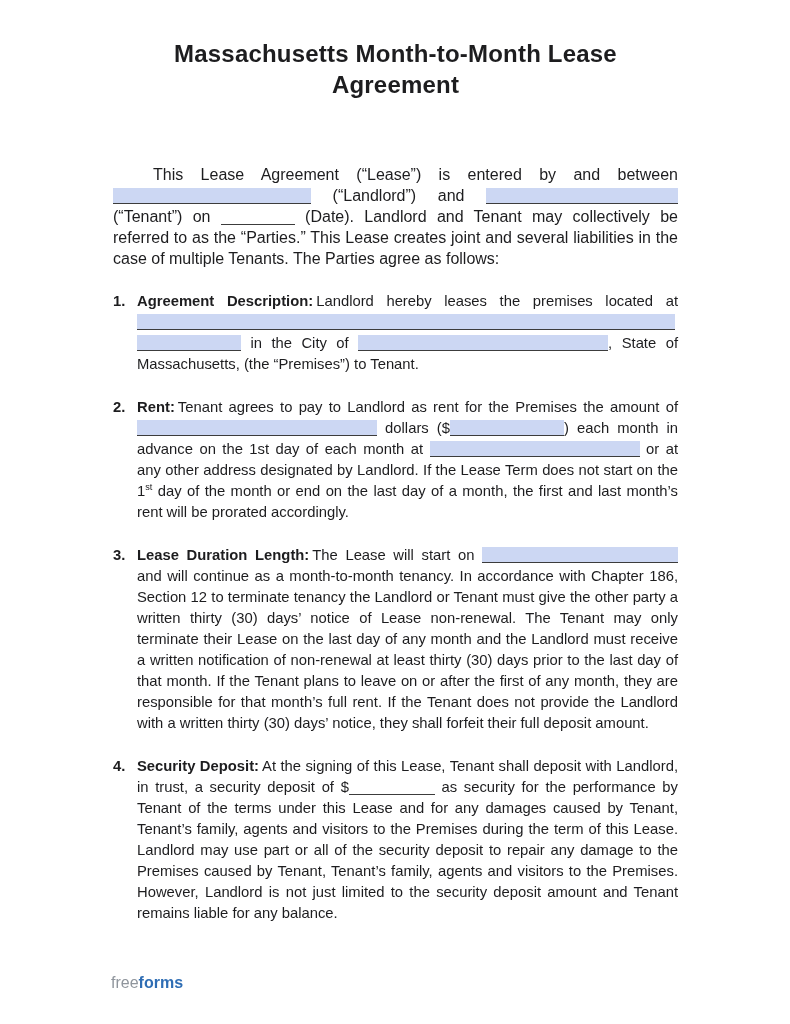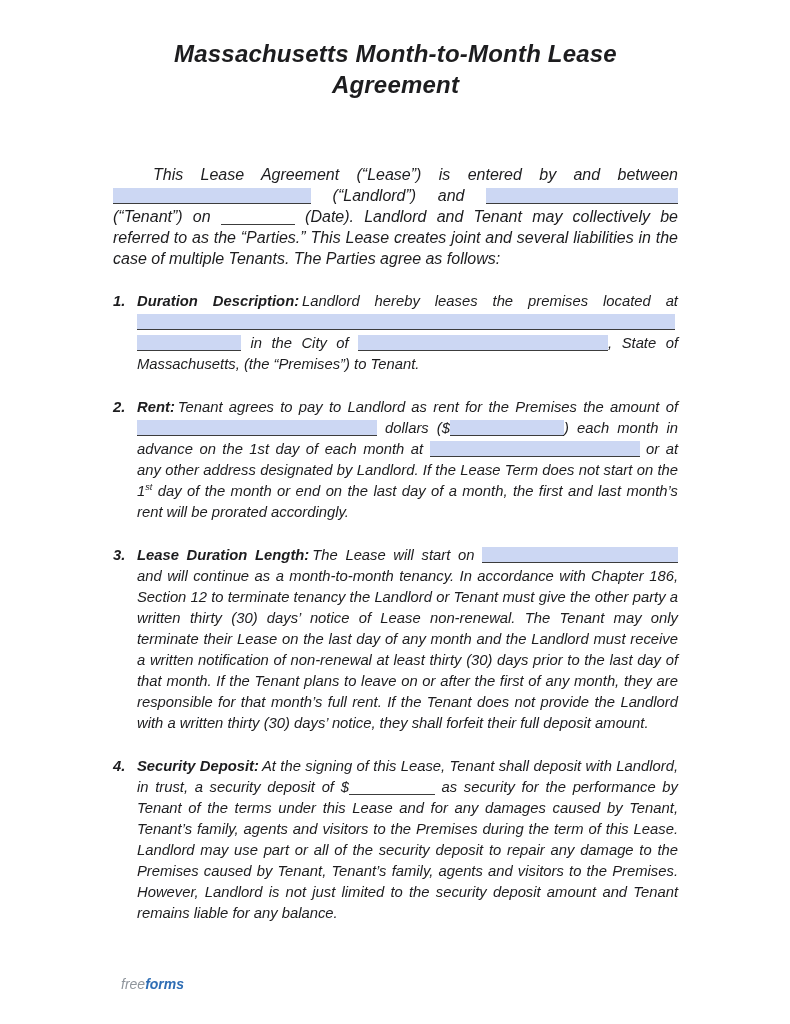--- a/index.html
+++ b/index.html
@@ -1,15 +1,15 @@
 <!DOCTYPE html>
 <html style="--field-highlight: #ccd7f3; --field-underline: #3c3c3c; --text: #1d1d1f; --logo-free: #8f959c; --logo-forms: #2e6db4;"><head>
 <meta charset="utf-8">
 <style>
-  * { box-sizing: border-box; font-style: italic; }
+  * { box-sizing: border-box; }
   html, body { margin: 0; padding: 0; }
   body {
     width: 790px;
     height: 1024px;
     background: #ffffff;
     position: relative;
     overflow: hidden;
     font-family: "Liberation Sans", "DejaVu Sans", sans-serif;
     color: var(--text, #1d1d1f);
   }
@@ -61,42 +61,42 @@
     vertical-align: -3px;
     border-bottom: 1px solid var(--field-underline, #3c3c3c);
   }
   .blank.blue { background: var(--field-highlight, #ccd7f3); }
   .blank.plain { background: transparent; }
 
   sup { font-size: 62%; line-height: 0; vertical-align: super; }
 
   .footer {
     position: absolute;
-    left: 121px;
+    left: 111px;
     bottom: 32px;
-    font-size: 14px;
+    font-size: 16px;
   }
   .logo-free { color: var(--logo-free, #8f959c); font-weight: 400; }
   .logo-forms { color: var(--logo-forms, #2e6db4); font-weight: 700; }
 </style>
 </head>
 <body>
 
 <div class="page">
 
   <h1 class="doc-title">Massachusetts Month-to-Month Lease Agreement</h1>
 
   <p class="intro">This Lease Agreement (“Lease”) is entered by and between <span class="blank blue" style="width: 198px;"></span> (“Landlord”) and <span class="blank blue" style="width: 192px;"></span> (“Tenant”) on <span class="blank plain" style="width: 74px;"></span> (Date). Landlord and Tenant may collectively be referred to as the “Parties.” This Lease creates joint and several liabilities in the case of multiple Tenants. The Parties agree as follows:</p>
 
   <div class="sections">
 
     <div class="section">
       <span class="section-number">1.</span>
       <div class="section-body">
-        <span class="section-label">Duration Description:</span><span>Landlord hereby leases the premises located at <span class="blank blue" style="width: 538px;"></span> <span class="blank blue" style="width: 104px;"></span> in the City of <span class="blank blue" style="width: 250px;"></span>, State of Massachusetts, (the “Premises”) to Tenant.</span>
+        <span class="section-label">Agreement Description:</span><span>Landlord hereby leases the premises located at <span class="blank blue" style="width: 538px;"></span> <span class="blank blue" style="width: 104px;"></span> in the City of <span class="blank blue" style="width: 250px;"></span>, State of Massachusetts, (the “Premises”) to Tenant.</span>
       </div>
     </div>
 
     <div class="section">
       <span class="section-number">2.</span>
       <div class="section-body">
         <span class="section-label">Rent:</span><span>Tenant agrees to pay to Landlord as rent for the Premises the amount of <span class="blank blue" style="width: 240px;"></span> dollars ($<span class="blank blue" style="width: 114px;"></span>) each month in advance on the 1st day of each month at <span class="blank blue" style="width: 210px;"></span> or at any other address designated by Landlord. If the Lease Term does not start on the 1<sup>st</sup> day of the month or end on the last day of a month, the first and last month’s rent will be prorated accordingly.</span>
       </div>
     </div>
 

